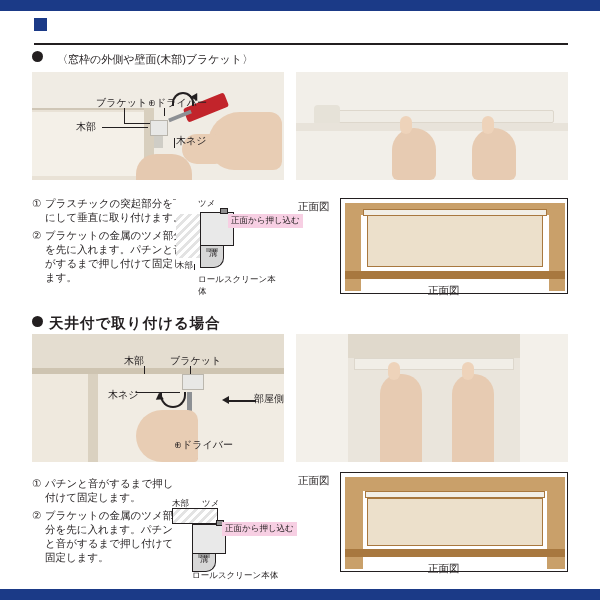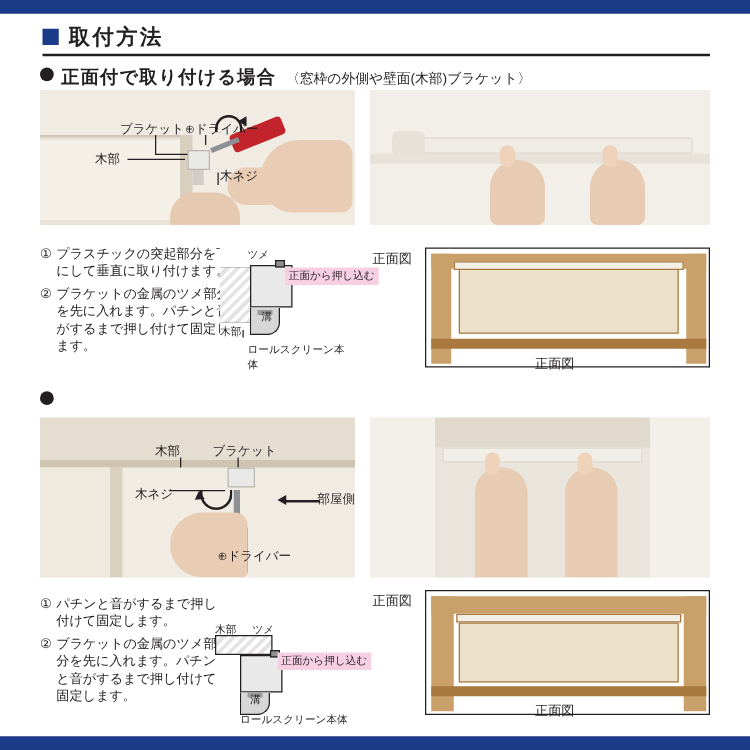--- a/index.html
+++ b/index.html
@@ -93,27 +93,25 @@
 </head>
 <body>
 
 <div class="page">
 
   <div class="topbar"></div>
   <div class="bottombar"></div>
 
   <div class="title-row">
     <span class="title-sq"></span>
-    <span class="title-text">取付方法</span>
   </div>
   <div class="title-rule"></div>
 
   <div class="sec-head" style="left:32px; top:52px;">
     <span class="bullet"></span>
-    <span class="sec-title">正面付で取り付ける場合</span>
     <span class="sec-sub">〈窓枠の外側や壁面(木部)ブラケット〉</span>
   </div>
 
   <div class="photo" style="left:32px; top:72px; width:252px; height:108px; background:#efeae2;">
 
     <div style="position:absolute; left:0; top:0; width:252px; height:108px; background:#f0ece4;"></div>
     <div style="position:absolute; left:0; top:36px; width:120px; height:72px; background:#e9e2d6; border-top:2px solid #cfc6b6;"></div>
     <div style="position:absolute; left:0; top:40px; width:112px; height:64px; background:#f4f0e8;"></div>
     <div style="position:absolute; left:112px; top:36px; width:10px; height:72px; background:#d8cfbe;"></div>
 
@@ -199,20 +197,21 @@
     <div class="wood-dark" style="position:absolute; left:4px; top:72px; width:220px; height:8px;"></div>
 
     <div class="screen-fab" style="position:absolute; left:26px; top:14px; width:176px; height:54px; border:1px solid #a8783f;"></div>
 
     <div style="position:absolute; left:22px; top:10px; width:184px; height:7px; background:#f2efe7; border:1px solid #a8783f;"></div>
   </div>
   <div class="fv-label" style="left:428px; top:284px;">正面図</div>
 
   <div class="sec-head" style="left:32px; top:314px;">
     <span class="bullet"></span>
+    <span class="sec-title">天井付で取り付ける場合</span>
   </div>
 
   <div class="photo" style="left:32px; top:334px; width:252px; height:128px; background:#efeae2;">
     <div style="position:absolute; left:0; top:0; width:252px; height:128px; background:#f1ece3;"></div>
 
     <div style="position:absolute; left:0; top:0; width:252px; height:34px; background:#e4ddd0;"></div>
     <div style="position:absolute; left:0; top:34px; width:252px; height:6px; background:#cec4b1;"></div>
 
     <div style="position:absolute; left:0; top:40px; width:56px; height:88px; background:#efe9de;"></div>
     <div style="position:absolute; left:56px; top:40px; width:10px; height:88px; background:#dad1c0;"></div>

